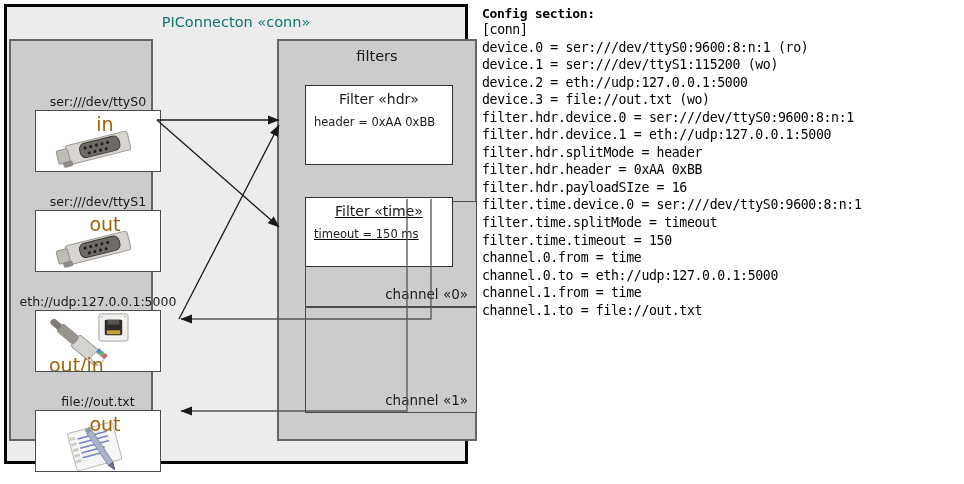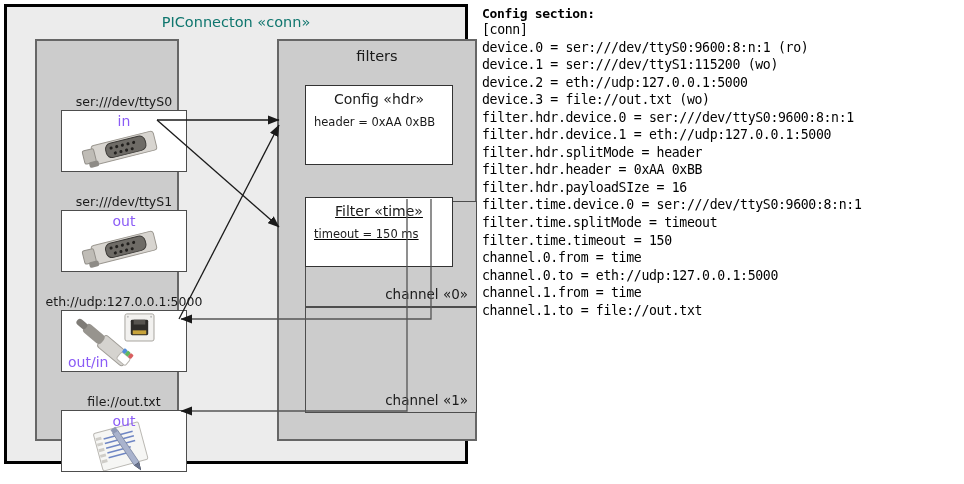--- a/index.html
+++ b/index.html
@@ -37,21 +37,21 @@
   }
 
   
   .panel {
     position: absolute;
     background: #cccccc;
     border: 2px solid #666666;
     box-sizing: border-box;
   }
   #devices-panel {
-    left: 28px;
+    left: 2px;
     top: 32px;
     width: 144px;
     height: 402px;
   }
   #filters-panel {
     left: 250px;
     top: 32px;
     width: 200px;
     height: 402px;
     margin-left: 20px;
@@ -90,23 +90,24 @@
     border: 1.5px solid #4d4d4d;
     box-sizing: border-box;
     overflow: hidden;
   }
   .device-io {
     position: absolute;
     left: 0;
     top: 2px;
     width: 100%;
     text-align: center;
-    font-size: 14px;
-    color: #8b5cf6;
+    font-size: 19px;
+    color: #a16207;
     z-index: 3;
+    padding-left: 7px;
   }
   .device-io.left {
     text-align: left;
     left: 6px;
     width: auto;
     top: 3px;
     margin-top: 40px;
   }
   .device-art {
     position: absolute;
@@ -316,21 +317,21 @@
     <div id="filters-title">filters</div>
 
     <div class="channel-box" id="channel-0">
       <div class="channel-label">channel «0»</div>
     </div>
     <div class="channel-box" id="channel-1">
       <div class="channel-label">channel «1»</div>
     </div>
 
     <div class="filter-box" id="filter-hdr">
-      <div class="filter-title">Config «hdr»</div>
+      <div class="filter-title">Filter «hdr»</div>
       <div class="filter-props">header = 0xAA 0xBB</div>
     </div>
 
     <div class="filter-box" id="filter-time">
       <div class="filter-title">Filter «time»</div>
       <div class="filter-props">timeout = 150 ms</div>
     </div>
   </div>
 
   <svg id="arrow-layer" viewBox="0 0 464 460">

